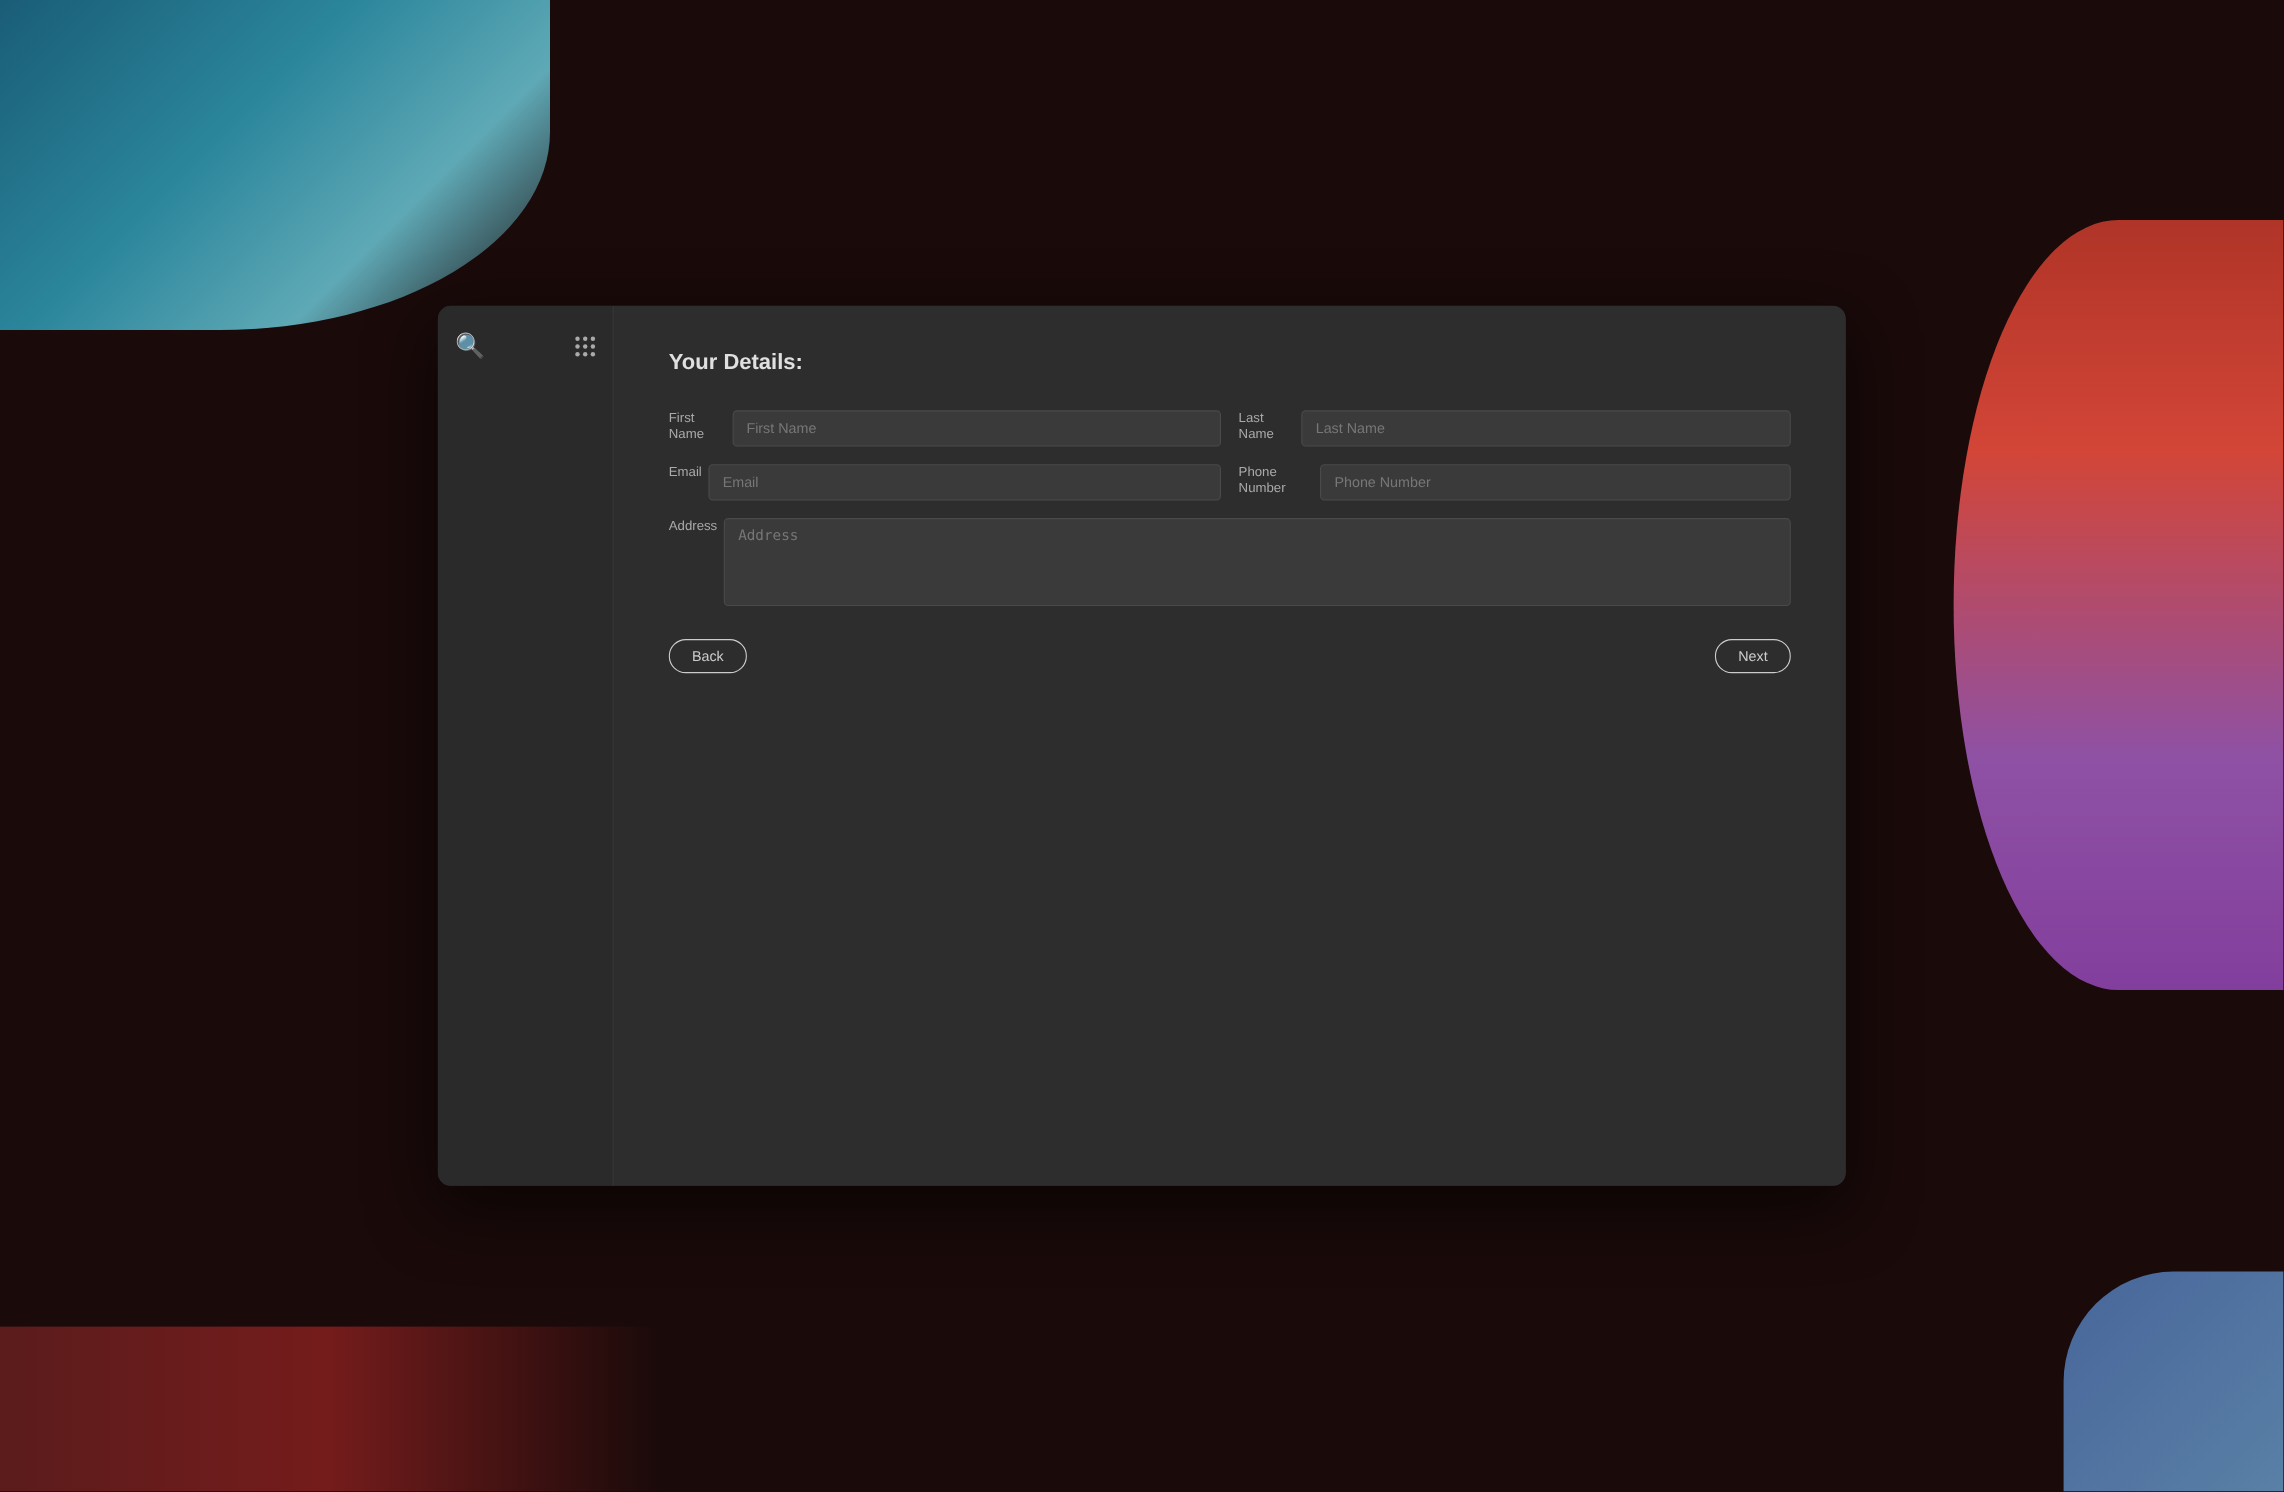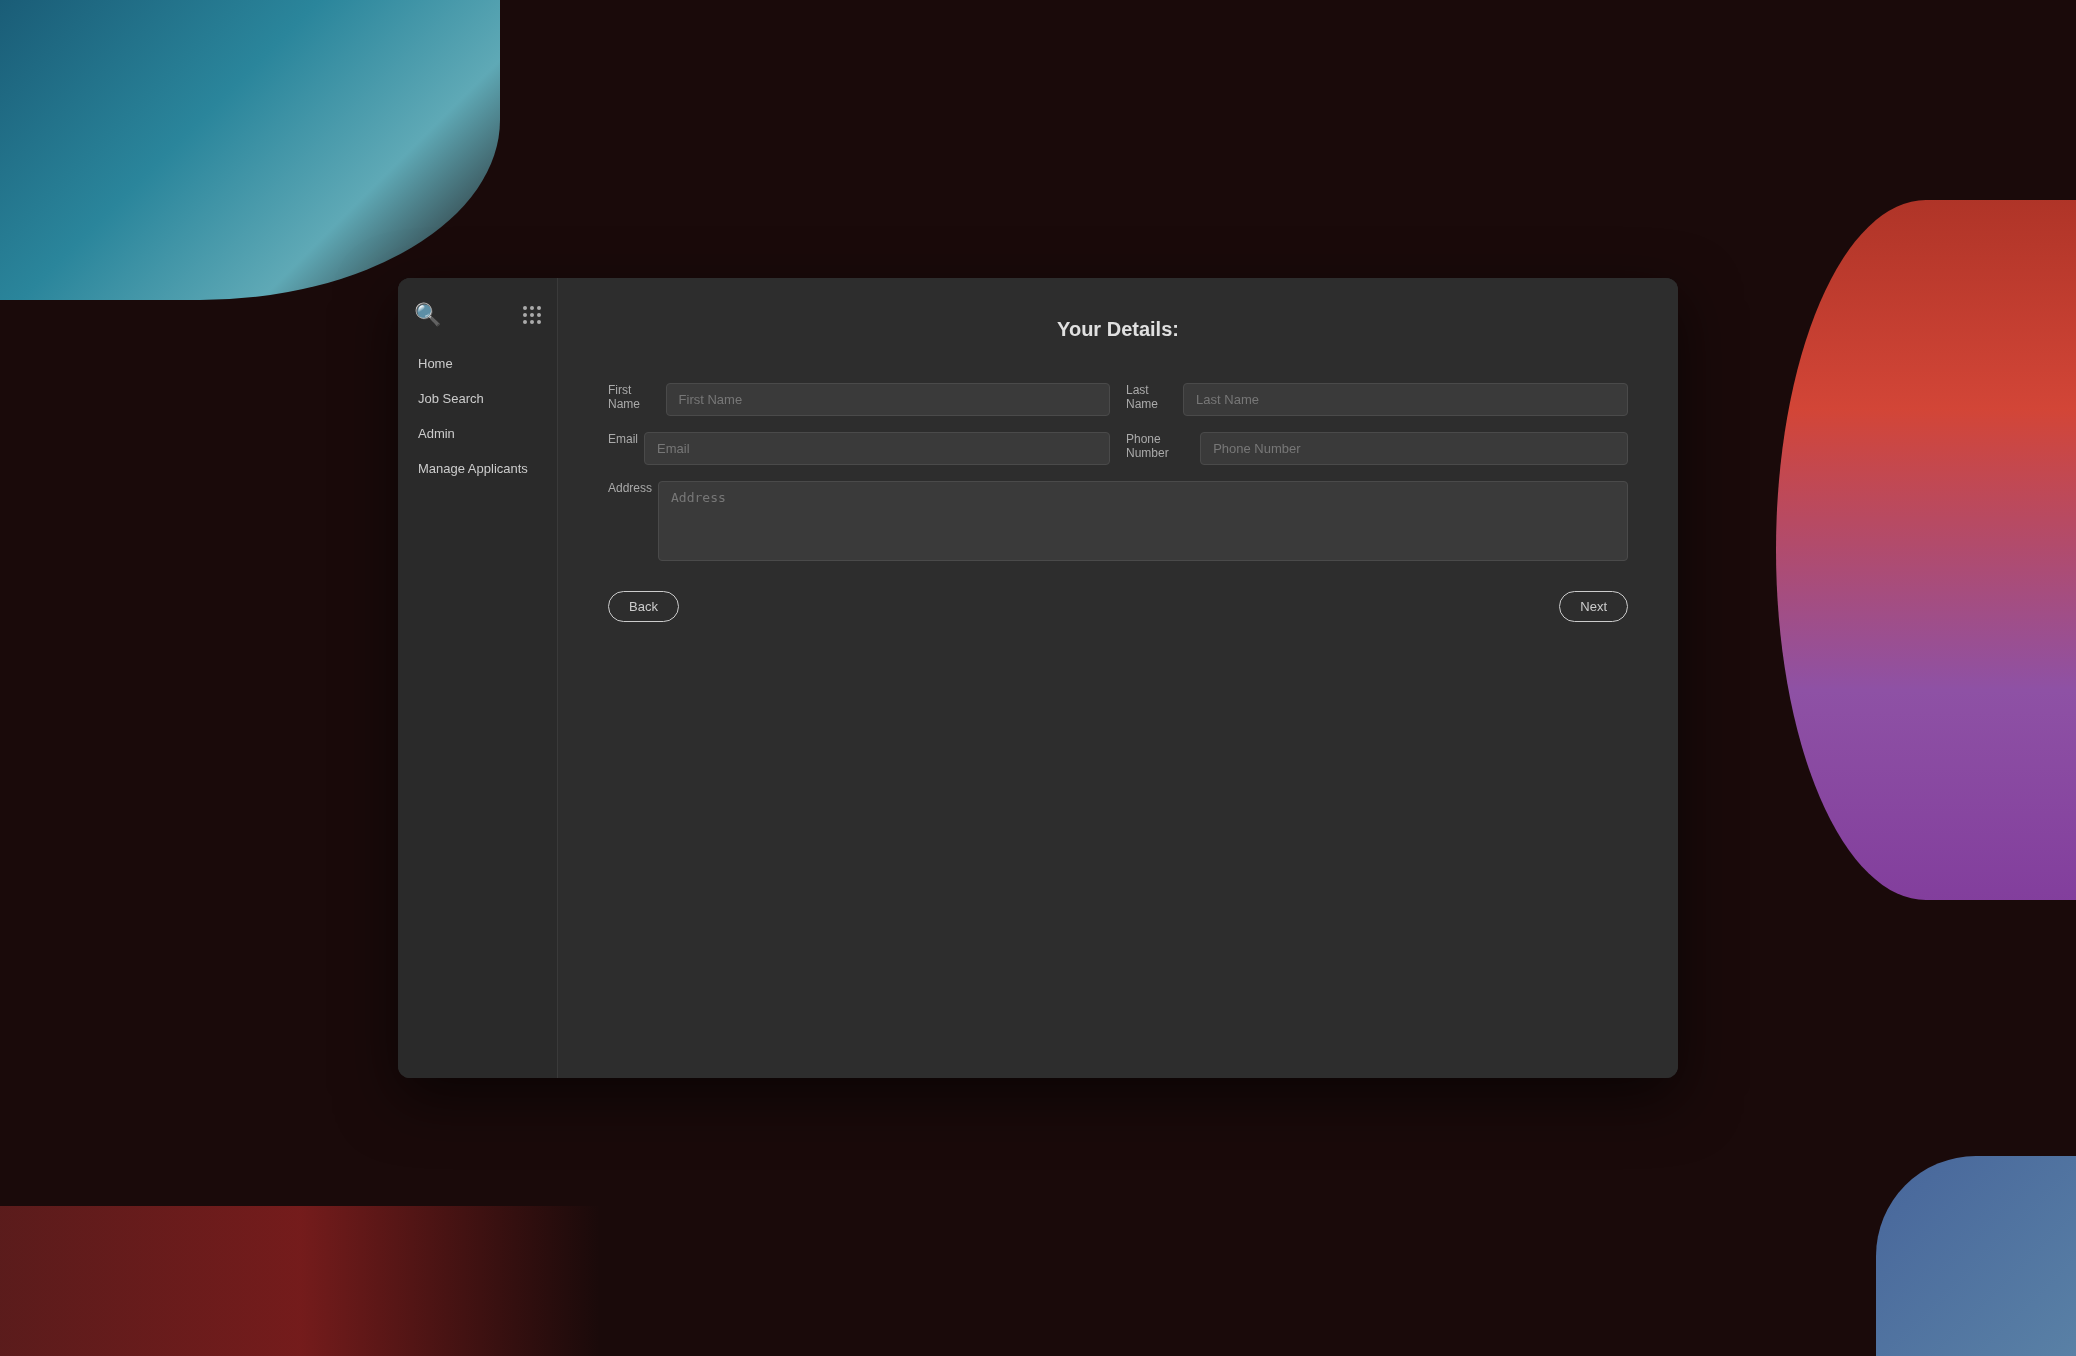--- a/index.html
+++ b/index.html
@@ -129,22 +129,21 @@
       flex: 1;
       padding: 40px 50px;
       background: #2d2d2d;
       overflow-y: auto;
     }
 
     .form-section-title {
       font-size: 20px;
       font-weight: 600;
       color: #e0e0e0;
-      margin-bottom: 42px;
-      text-align: center;
+      margin-bottom: 32px;
     }
 
     .form-row {
       display: flex;
       gap: 16px;
       margin-bottom: 16px;
     }
 
     .form-group {
       display: flex;
@@ -224,34 +223,20 @@
           <span></span>
           <span></span>
         <span></span>
           <span></span>
           <span></span>
         <span></span>
           <span></span>
           <span></span>
       </div>
     </div>
-    <nav class="sidebar-nav">
-      <div class="sidebar-item">
-        <span>Home</span>
-      </div>
-      <div class="sidebar-item">
-        <span>Job Search</span>
-      </div>
-      <div class="sidebar-item">
-        <span>Admin</span>
-      </div>
-      <div class="sidebar-item">
-        <span>Manage Applicants</span>
-      </div>
-    </nav>
   </div>
 
   <div class="main-content">
 
     <h2 class="form-section-title">Your Details:</h2>
 
     <div class="form-row">
       <div class="form-group">
         <label class="form-label">First Name</label>
         <input class="form-input" type="text" placeholder="First Name" style="">

